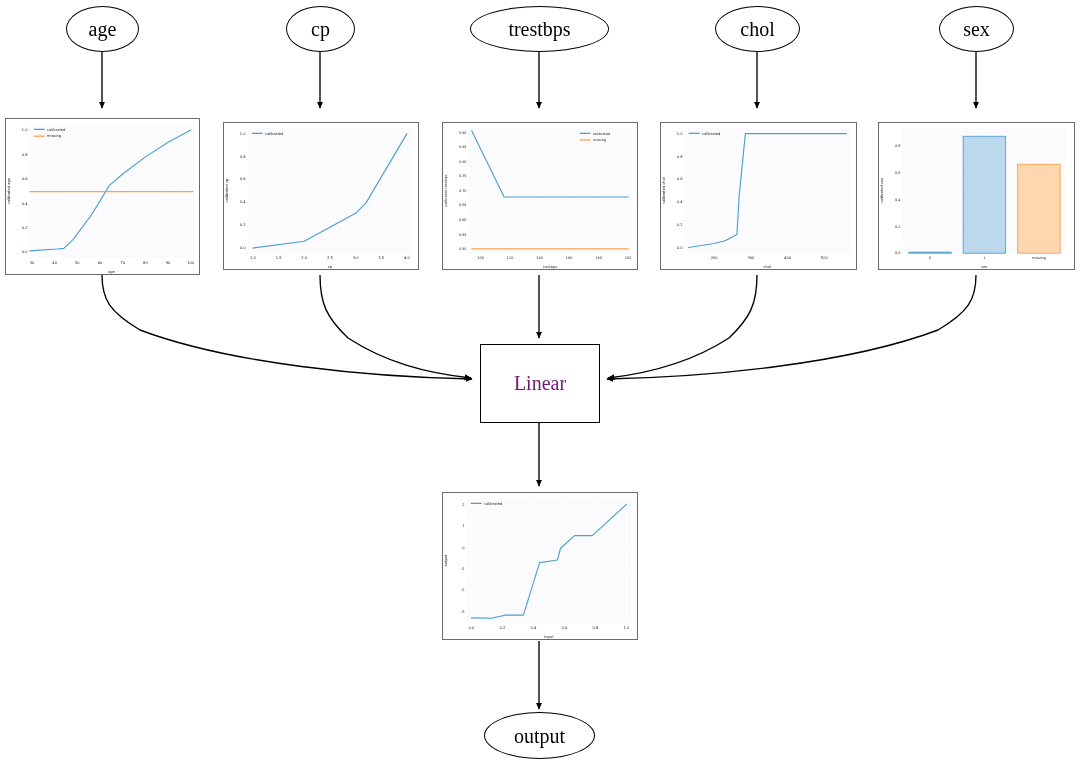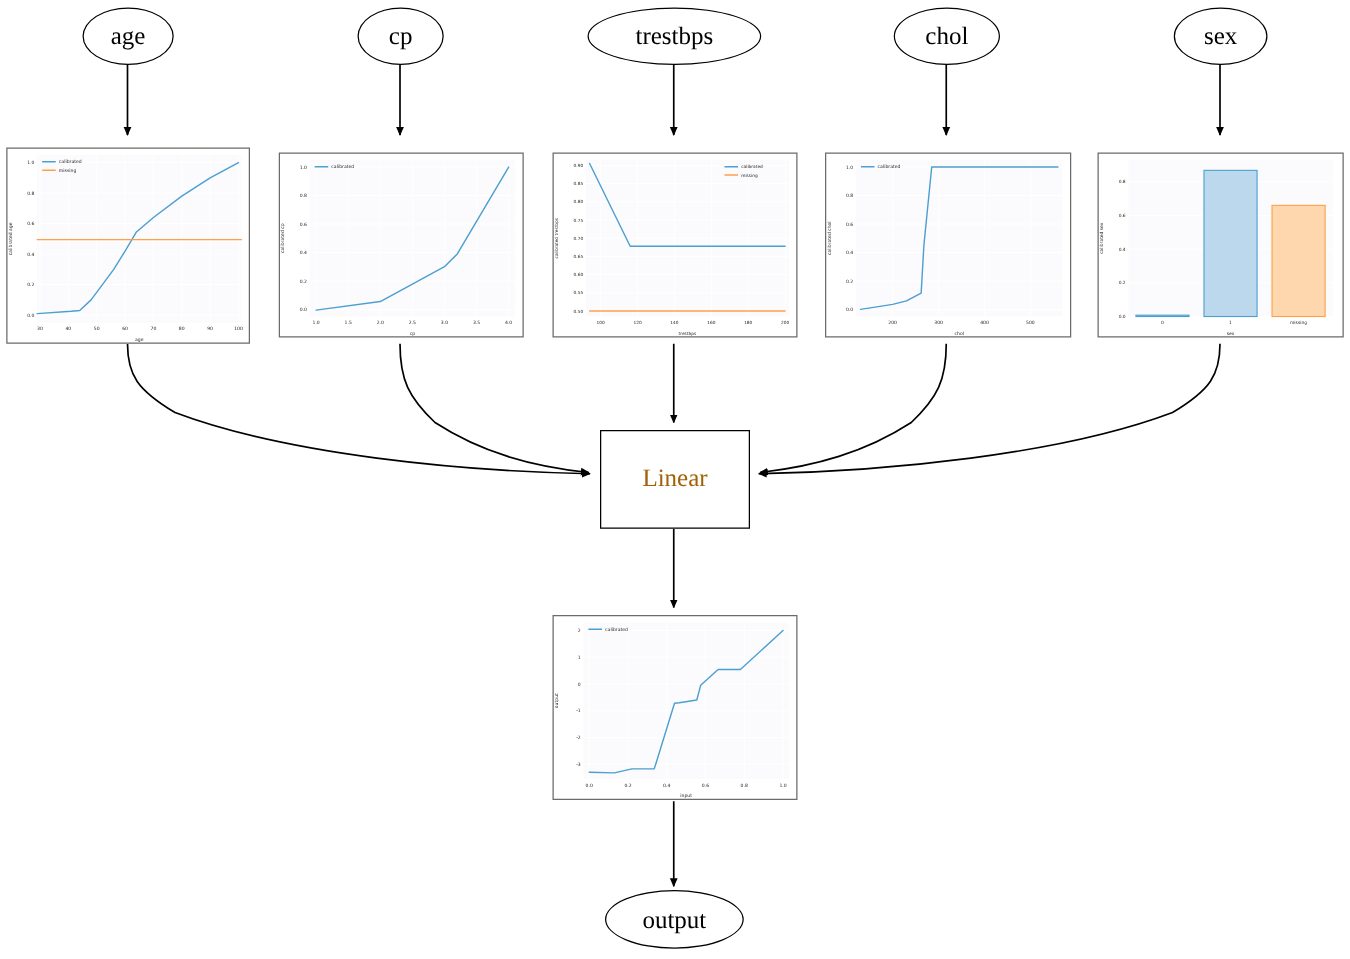--- a/index.html
+++ b/index.html
@@ -11,21 +11,21 @@
   .node-ellipse{
     position:absolute;border:1.1px solid #000;border-radius:50%;
     background:#fff;display:flex;align-items:center;justify-content:center;
     font-family:"Liberation Serif", serif;font-size:20px;color:#000;
     line-height:1;box-sizing:border-box;
   }
   
   .node-box{
     position:absolute;border:1.3px solid #000;background:#fff;
     display:flex;align-items:center;justify-content:center;
-    font-family:"Liberation Serif", serif;font-size:20px;color:#a16207;
+    font-family:"Liberation Serif", serif;font-size:20px;color:#701a75;
     box-sizing:border-box;
   }
 
   
   .panel{
     position:absolute;background:#ffffff;border:1.2px solid #6b6b6b;
     box-sizing:border-box;
   }
   .plot{position:absolute;left:0;top:0;width:100%;height:100%;}
   .plot svg{display:block;width:100%;height:100%;}

